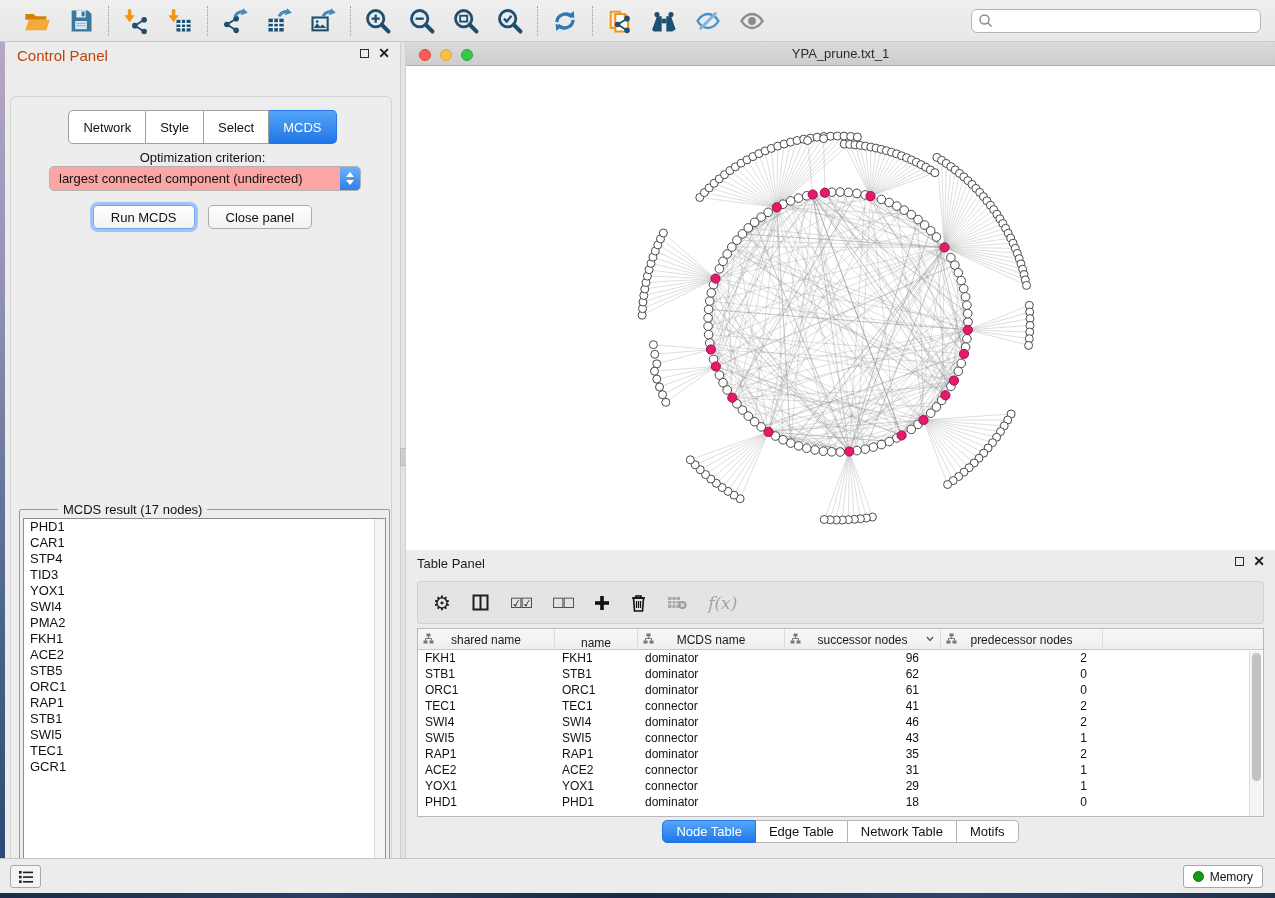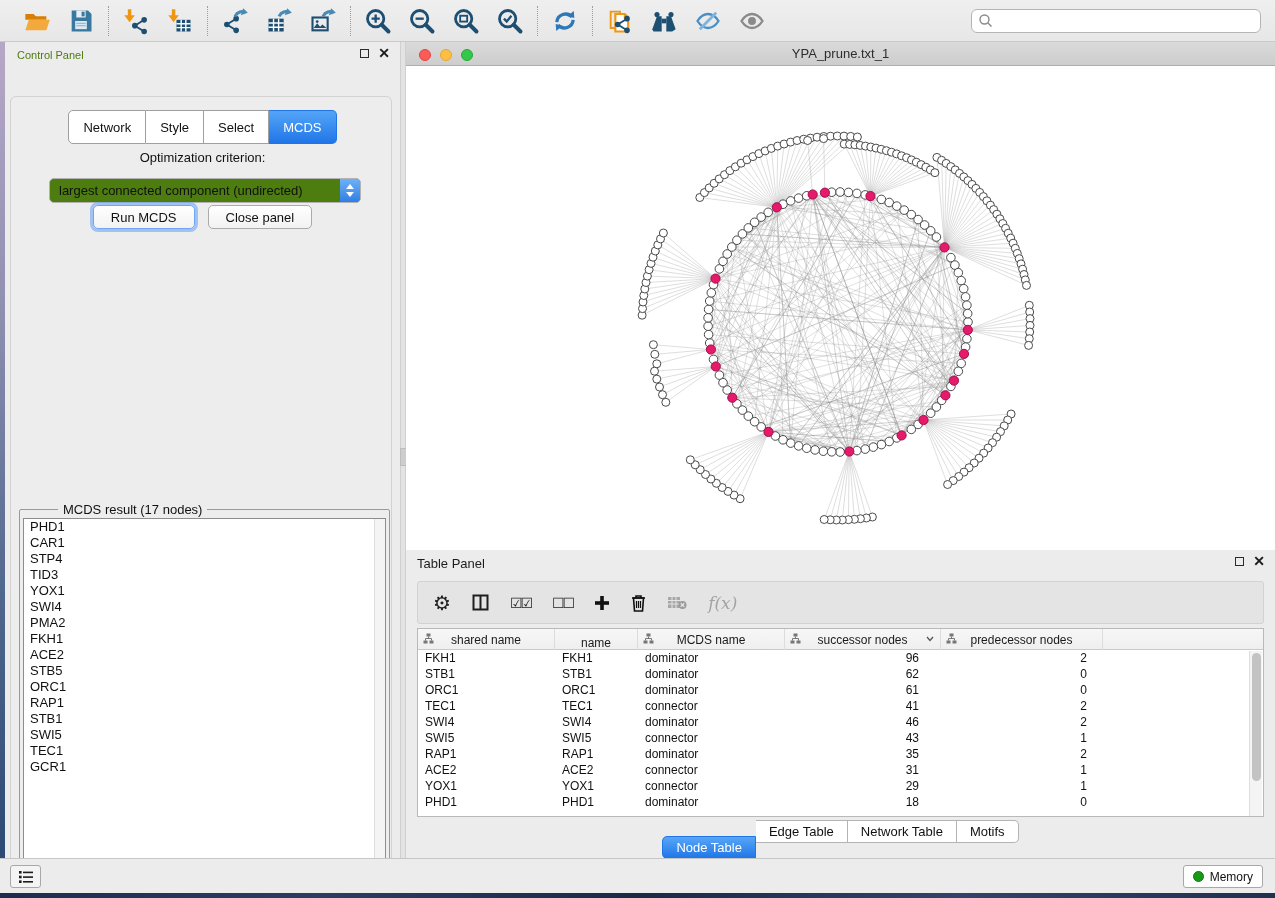--- a/index.html
+++ b/index.html
@@ -22,34 +22,34 @@
 
   
   .left-strip { position:absolute; left:0; top:42px; width:5px; height:816px;
     background:linear-gradient(#b7a7c7,#8e8fb0,#51688f,#2c4a74); }
   .bottom-strip { position:absolute; left:0; top:893px; width:1275px; height:5px;
     background:linear-gradient(90deg,#1d2c4c,#2b3d63,#1a2946,#31436a,#20304f); }
 
   
   .control-panel { position:absolute; left:5px; top:42px; width:395px; height:816px; background:#ececec; }
   .cp-titlebar { position:relative; height:26px; display:flex; align-items:center; padding:0 12px; }
-  .cp-title { font-size:11px; color:#4d7c0f; }
+  .cp-title { font-size:15px; color:#c2410c; }
   .panel-btns { position:absolute; right:10px; top:6px; display:flex; gap:9px; align-items:center; }
   .float-btn { width:9px; height:9px; border:1.6px solid #2b2b2b; cursor:pointer; }
   .close-btn { font-size:14px; font-weight:bold; color:#1a1a1a; line-height:11px; cursor:pointer; }
   .cp-body { position:absolute; left:5px; top:54px; width:382px; height:768px;
     background:#ededed; border:1px solid #d2d2d2; border-radius:6px; }
   .cp-tabs { position:absolute; left:0; top:68px; width:395px; display:flex; justify-content:center; z-index:3; }
   .cp-tab { height:23px; padding:16px 14px; background:#fff; border:1px solid #9f9f9f; border-left:none;
     font-size:13px; color:#111; display:flex; align-items:center; cursor:pointer; }
   .cp-tab:first-child { border-left:1px solid #9f9f9f; border-radius:5px 0 0 5px; }
   .cp-tab:last-child { border-radius:0 5px 5px 0; }
   .cp-tab.active { background:linear-gradient(#54a5f7,#2076e8); border-color:#2076e8; color:#fff; }
   .opt-label { position:absolute; left:0; top:108px; width:395px; text-align:center; font-size:13px; color:#111; }
-  .criterion { position:absolute; left:44px; top:136px; width:312px; height:25px; background:#4d7c0f;
+  .criterion { position:absolute; left:44px; top:124px; width:312px; height:25px; background:#fca5a5;
     border:1px solid #b3b3b3; border-radius:5px; display:flex; align-items:center; cursor:pointer; }
   .criterion .val { flex:1; font-size:13px; padding-left:9px; color:#111; white-space:nowrap; }
   .criterion .stepper { width:20px; height:23px; border-radius:0 4px 4px 0;
     background:linear-gradient(#6db1f8,#2f7fe4); display:flex; flex-direction:column; align-items:center; justify-content:center; gap:3px; }
   .tri-up { width:0; height:0; border-left:4px solid transparent; border-right:4px solid transparent; border-bottom:5px solid #fff; }
   .tri-dn { width:0; height:0; border-left:4px solid transparent; border-right:4px solid transparent; border-top:5px solid #fff; }
   .cp-buttons { position:absolute; left:0; top:163px; width:395px; display:flex; justify-content:center; gap:13px; }
   .btn { height:24px; padding:0 17px; background:linear-gradient(#ffffff,#f2f2f2); border:1px solid #ababab;
     border-radius:5px; font-size:13px; color:#111; display:flex; align-items:center; cursor:pointer; }
   .btn.focused { box-shadow:0 0 0 3px rgba(110,165,245,.6); border-color:#6ea5f5; }
@@ -98,21 +98,21 @@
   .nt-row { display:flex; height:16px; }
   .nt-cell { font-size:12px; color:#111; line-height:16px; white-space:nowrap; overflow:hidden; }
   .vscroll { position:absolute; right:1px; top:22px; width:13px; height:165px; background:#f4f4f4; border-left:1px solid #dedede; }
   .vthumb { position:absolute; left:1.5px; top:2px; width:9px; height:128px; background:#c3c3c3; border-radius:5px; }
 
   .tp-tabs { position:absolute; left:0; top:270px; width:869px; display:flex; justify-content:center; }
   .tp-tab { height:23px; padding:0 13px; background:#fff; border:1px solid #b4b4b4; border-left:none;
     font-size:13px; color:#111; display:flex; align-items:center; cursor:pointer; }
   .tp-tab:first-child { border-left:1px solid #b4b4b4; border-radius:5px 0 0 5px; }
   .tp-tab:last-child { border-radius:0 5px 5px 0; }
-  .tp-tab.active { background:linear-gradient(#57a6f7,#2076e8); border-color:#2076e8; color:#fff;margin-top:16px; }
+  .tp-tab.active { background:linear-gradient(#57a6f7,#2076e8); border-color:#2076e8; color:#fff; }
 
   
   .status-bar { position:absolute; left:0; top:858px; width:1275px; height:35px; background:#ececec; border-top:1px solid #c6c6c6; }
   .sb-list-btn { position:absolute; left:10px; top:6px; width:31px; height:23px; background:#f4f4f4; border:1px solid #a8a8a8;
     border-radius:3px; display:flex; align-items:center; justify-content:center; cursor:pointer; }
   .memory-btn { position:absolute; right:12px; top:6px; height:23px; padding:0 9px; background:#fff; border:1px solid #a8a8a8;
     border-radius:3px; display:flex; align-items:center; gap:6px; font-size:12px; color:#111; cursor:pointer; }
   .mem-dot { width:11px; height:11px; border-radius:50%; background:#169a16; border:1px solid #0d7a0d; }
 </style>
 </head>

